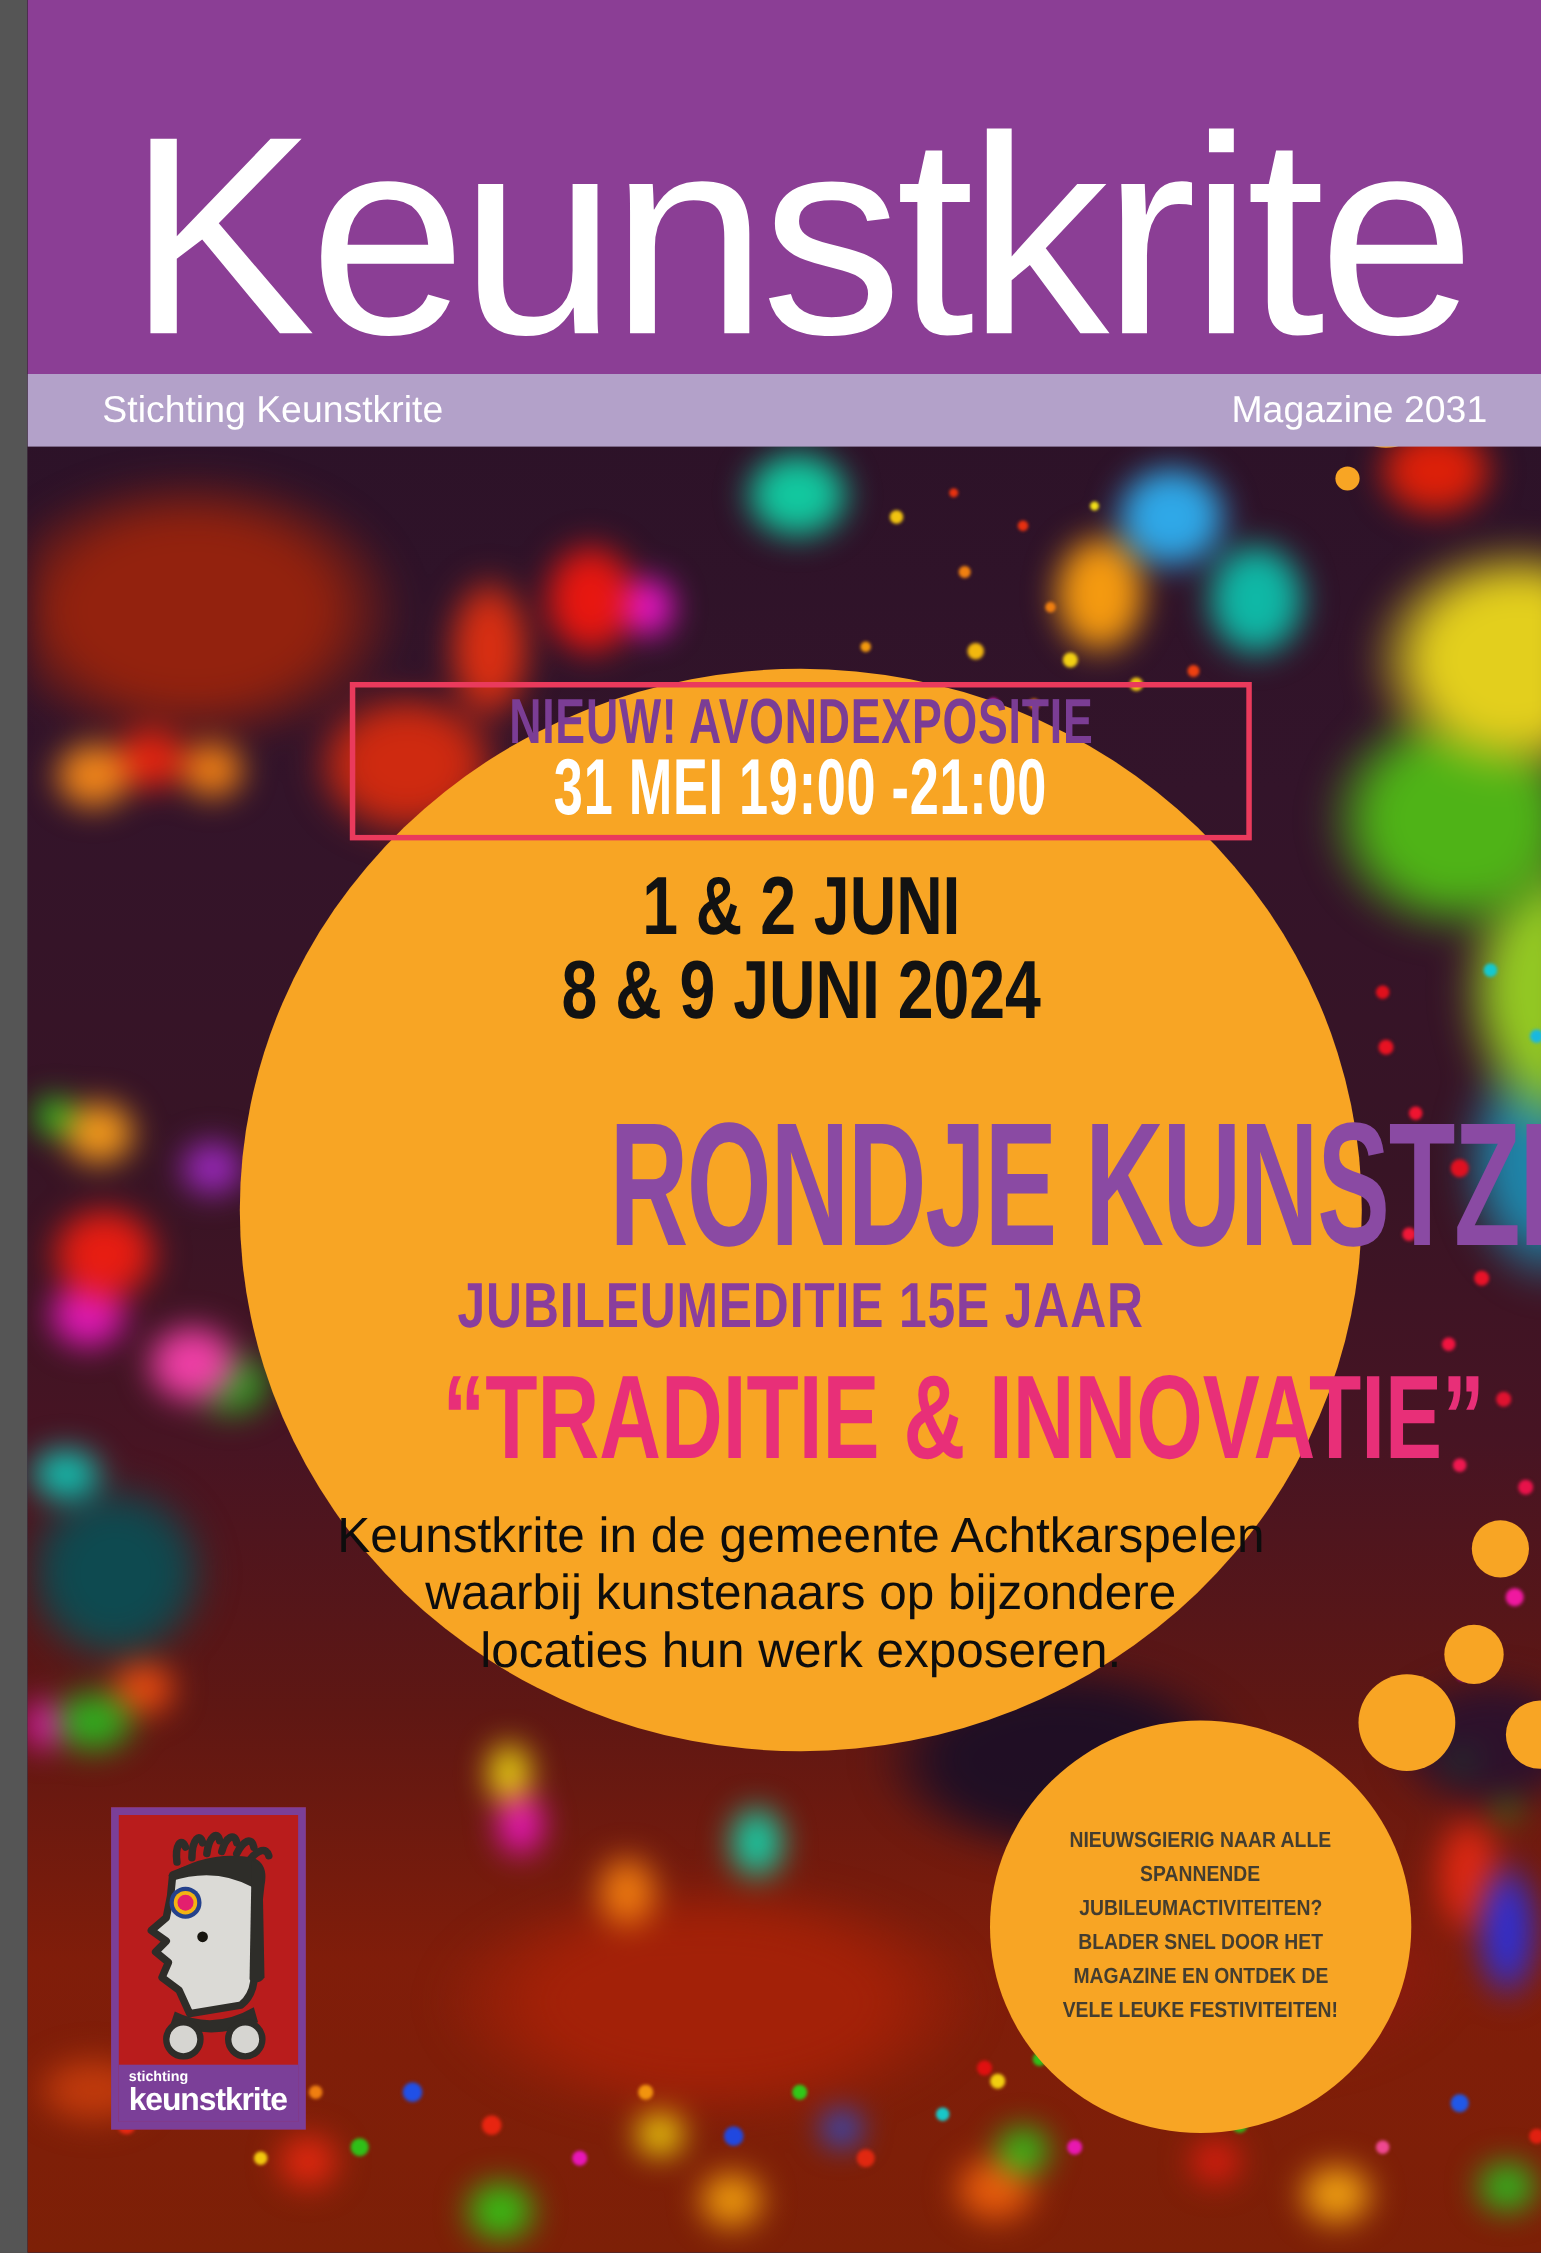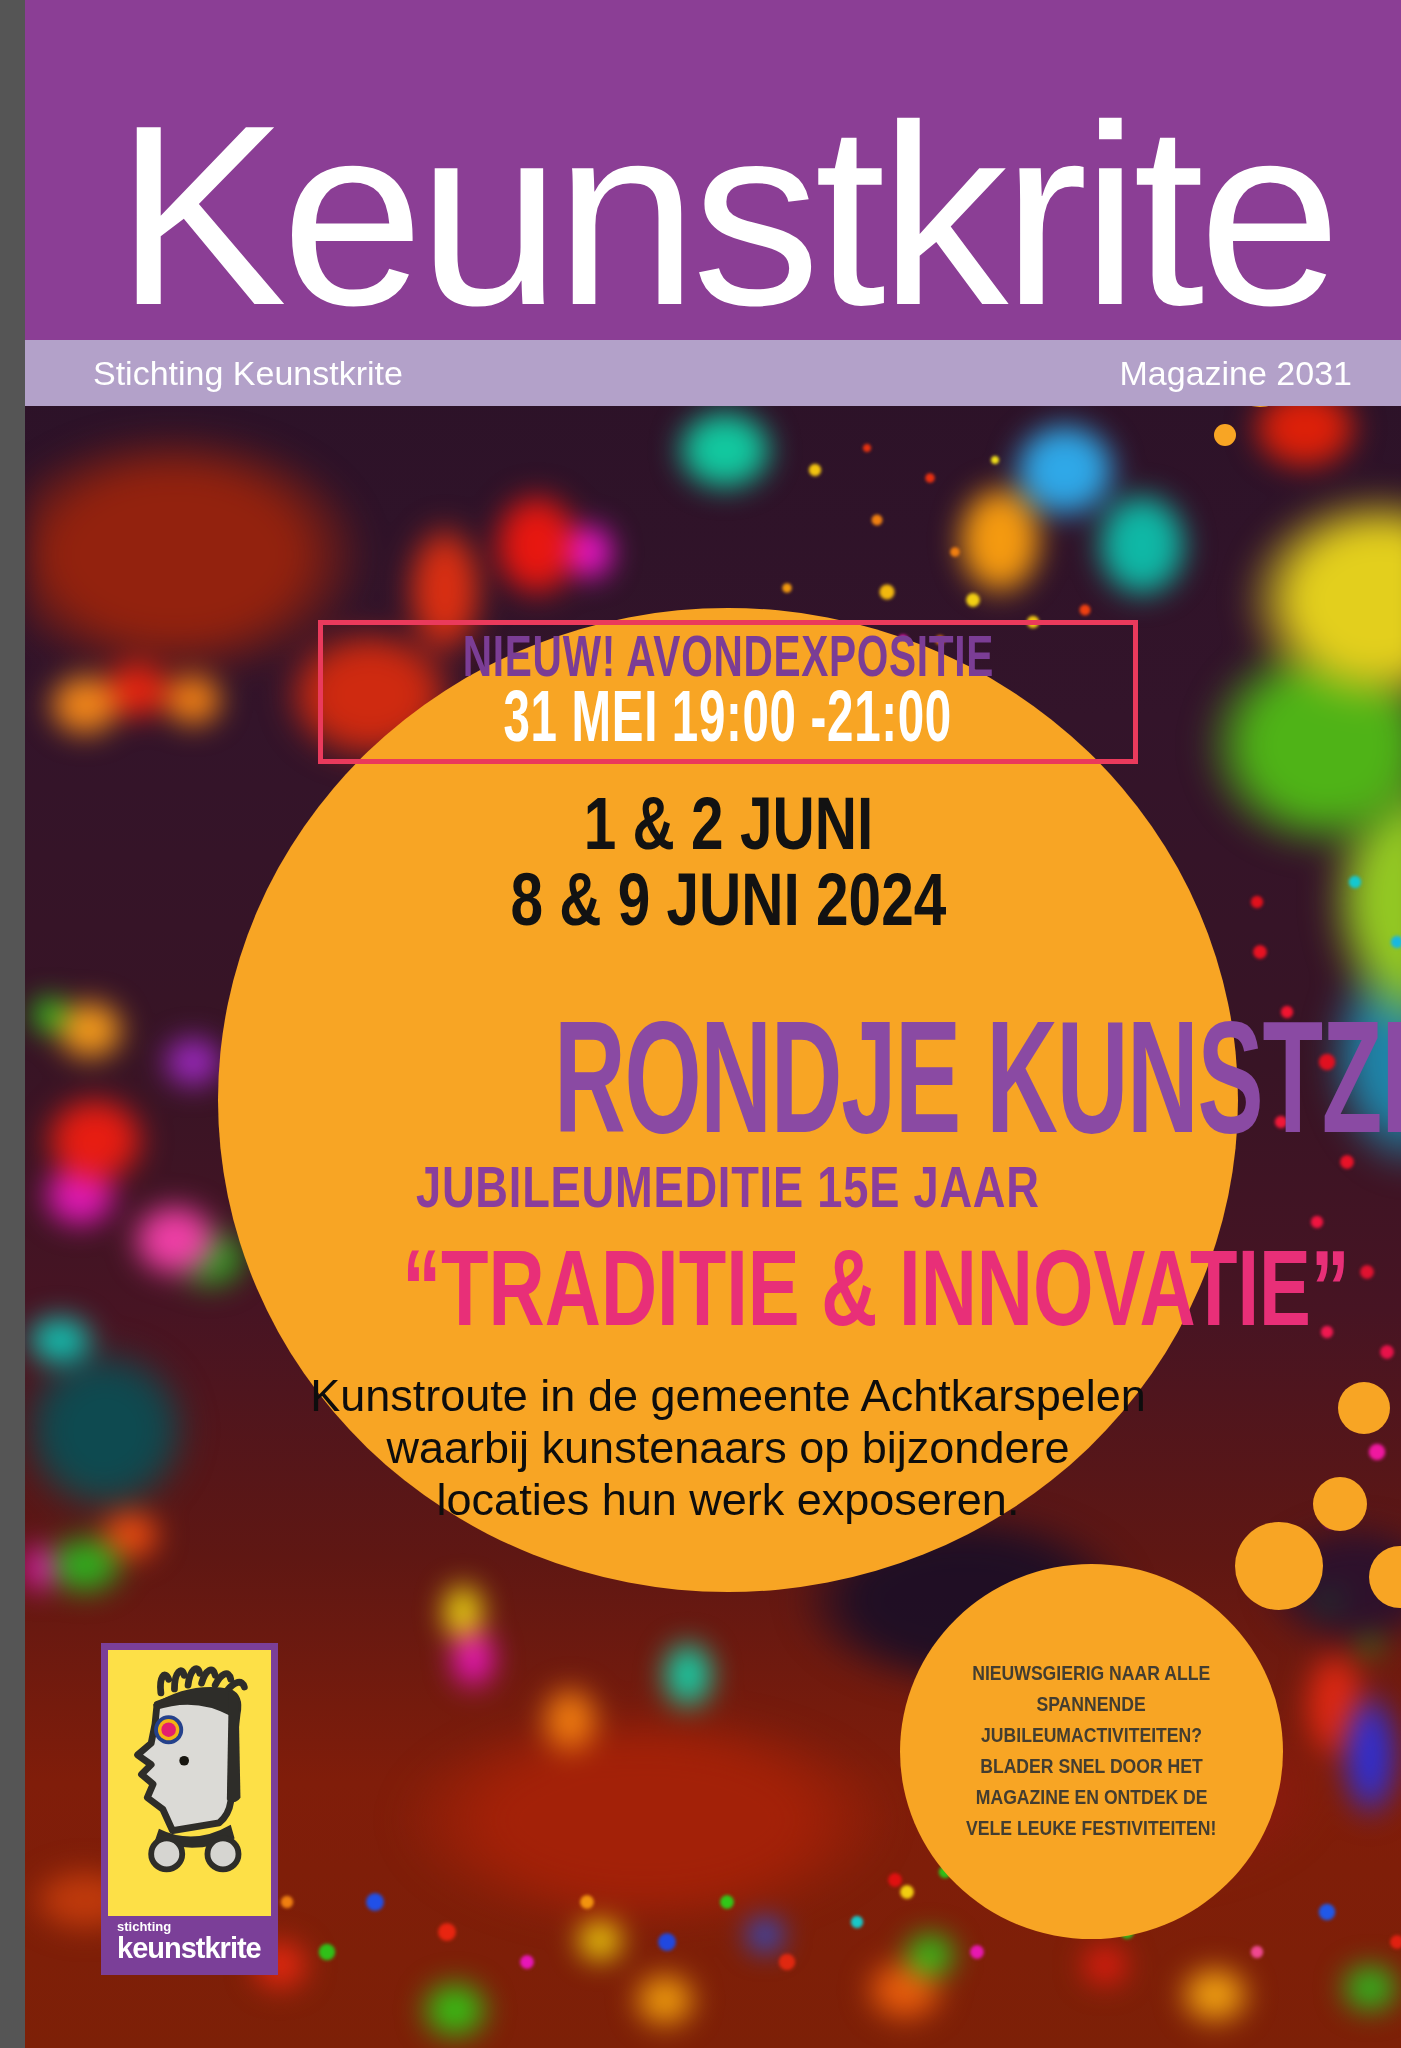--- a/index.html
+++ b/index.html
@@ -151,22 +151,22 @@
   .trad-row .cond{font-size:108px;line-height:108px;color:#e82f78;transform:scaleX(.72);}
   .para{position:absolute;left:50%;transform:translateX(-50%);top:762px;width:960px;
     text-align:center;color:#0d0d0d;font-size:45px;line-height:52px;font-weight:400;}
   
   .teaser-circle{position:absolute;left:875px;top:1564px;width:383px;height:375px;
     border-radius:50%;background:#f8a524;z-index:2;}
   .teaser-text{position:absolute;left:0;top:94px;width:100%;text-align:center;
     color:#433d30;font-weight:700;font-size:20px;line-height:31px;}
   .teaser-text .cond{transform:scaleX(.88);}
   
-  .logo-box{position:absolute;left:76px;top:1643px;width:177px;height:332px;box-sizing:border-box;
-    background:#fde047;border:7px solid #7b3f98;z-index:6;}
+  .logo-box{position:absolute;left:76px;top:1643px;width:177px;height:293px;box-sizing:border-box;
+    background:#b91c1c;border:7px solid #7b3f98;z-index:6;}
   .logo-band{position:absolute;left:0;bottom:0;width:100%;height:52px;background:#7b3f98;
     color:#fff;box-sizing:border-box;padding-left:9px;}
   .logo-band .small{display:block;font-size:13px;line-height:13px;padding-top:4px;font-weight:700;}
   .logo-band .big{display:block;font-size:29px;line-height:30px;font-weight:700;letter-spacing:-1px;}
   .logo-face{position:absolute;left:0;top:4px;width:163px;height:230px;}
 </style>
 </head>
 <body>
 
 <div class="page">
@@ -196,21 +196,21 @@
         <span class="cond expo-line1">NIEUW! AVONDEXPOSITIE</span><br>
         <span class="cond expo-line2">31 MEI 19:00 -21:00</span>
       </span>
     </div>
     <div class="bc-row date-row d1"><span class="cond">1 &amp; 2 JUNI</span></div>
     <div class="bc-row date-row d2"><span class="cond">8 &amp; 9 JUNI 2024</span></div>
     <div class="bc-row rondje-row"><span class="cond">RONDJE KUNSTZINNIG</span></div>
     <div class="bc-row jub-row"><span class="cond">JUBILEUMEDITIE 15E JAAR</span></div>
     <div class="bc-row trad-row"><span class="cond">“TRADITIE &amp; INNOVATIE”</span></div>
     <div class="para">
-      <div>Kunstroute in de gemeente Achtkarspelen</div>
+      <div>Keunstkrite in de gemeente Achtkarspelen</div>
       <div>waarbij kunstenaars op bijzondere</div>
       <div>locaties hun werk exposeren.</div>
     </div>
   </div>
 
   <div class="teaser-circle">
     <div class="teaser-text">
       <span class="cond">NIEUWSGIERIG NAAR ALLE</span><br>
       <span class="cond">SPANNENDE</span><br>
       <span class="cond">JUBILEUMACTIVITEITEN?</span><br>

